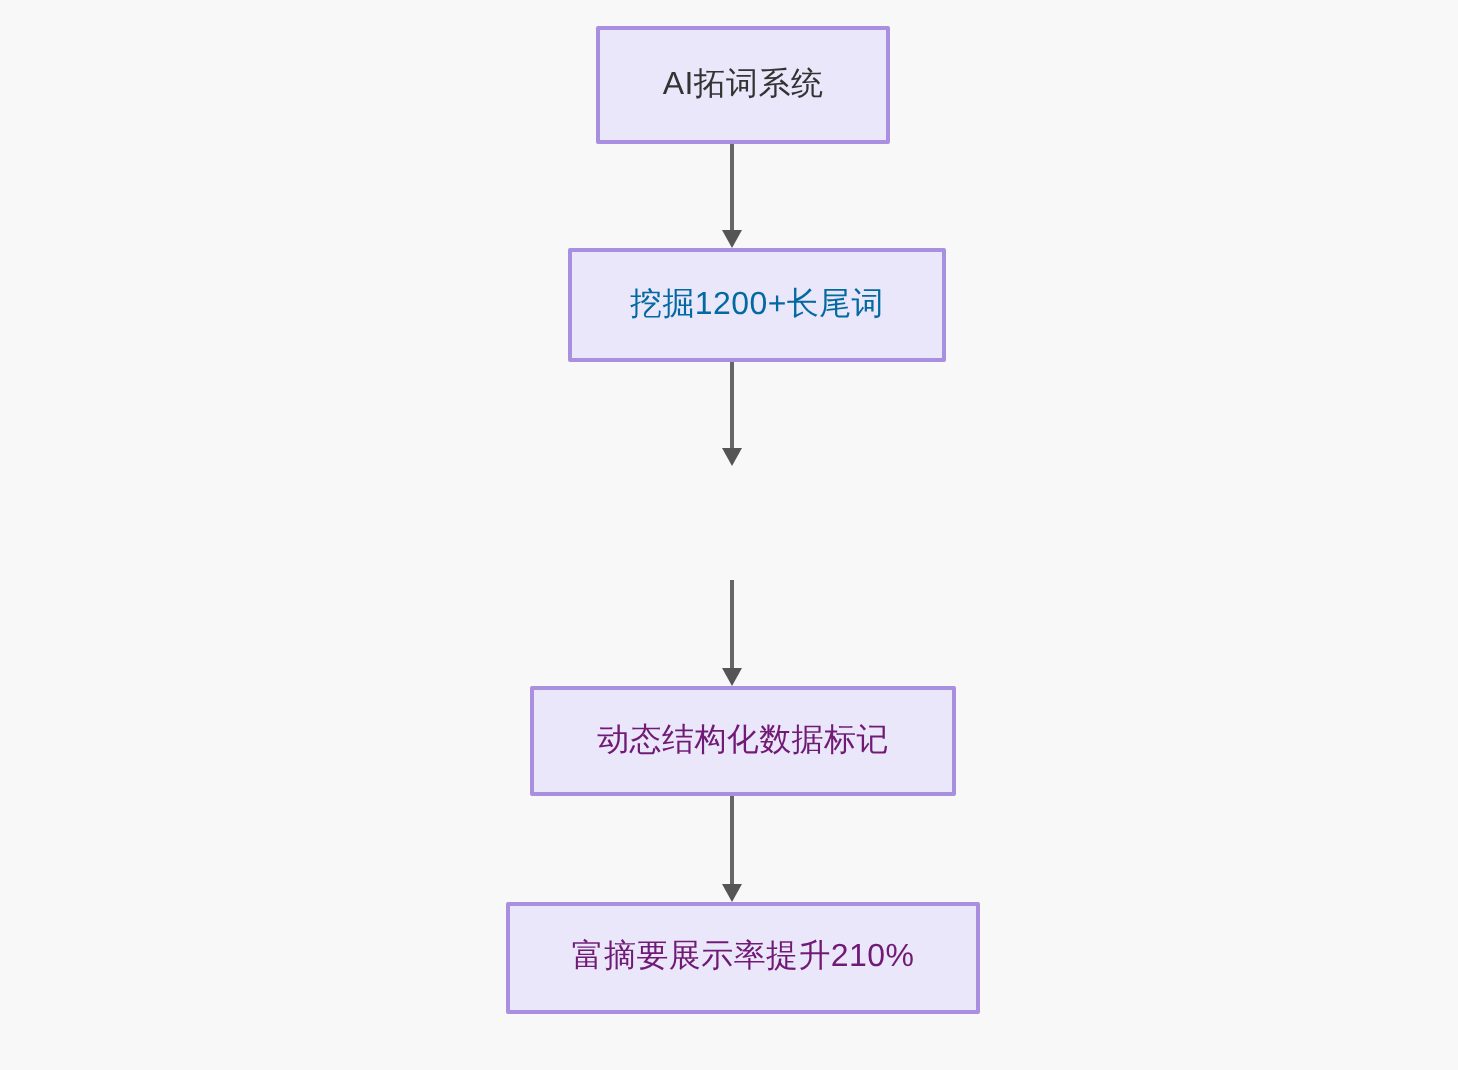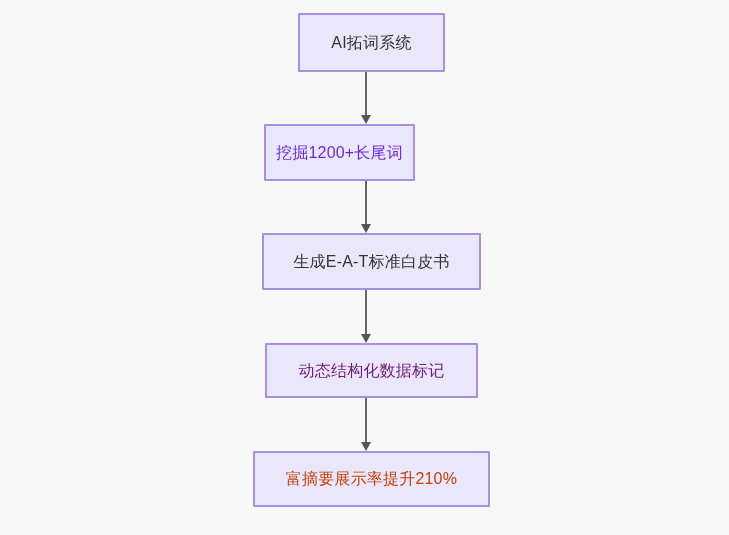--- a/index.html
+++ b/index.html
@@ -60,36 +60,35 @@
 
 <div id="flowchart-canvas">
 
   <div class="flow-node" id="node-n1" style="left: 298px; top: 13px; width: 147px; height: 59px; background: rgb(235, 231, 251); border-color: rgb(169, 143, 223); color: rgb(51, 51, 51);">AI拓词系统</div>
 
   <div class="flow-edge" id="edge-e1" style="left: 361px; top: 72px; height: 52px;">
     <div class="edge-line" style="height: 44px; background: rgb(102, 102, 102);"></div>
     <div class="edge-arrow" style="top: 43px;"></div>
   </div>
 
-  <div class="flow-node" id="node-n2" style="left: 264px; top: 124px; width: 151px; height: 57px; background: rgb(235, 231, 251); border-color: rgb(169, 143, 223); color: #6d28d9;">挖掘1200+长尾词</div>
+  <div class="flow-node" id="node-n2" style="left: 284px; top: 124px; width: 189px; height: 57px; background: rgb(235, 231, 251); border-color: rgb(169, 143, 223); color: #0369a1;">挖掘1200+长尾词</div>
 
   <div class="flow-edge" id="edge-e2" style="left: 361px; top: 181px; height: 52px;">
     <div class="edge-line" style="height: 44px; background: rgb(102, 102, 102);"></div>
     <div class="edge-arrow" style="top: 43px;"></div>
   </div>
 
-  <div class="flow-node" id="node-n3" style="left: 262px; top: 233px; width: 219px; height: 57px; background: rgb(235, 231, 251); border-color: rgb(169, 143, 223); color: rgb(51, 51, 51);">生成E-A-T标准白皮书</div>
 
   <div class="flow-edge" id="edge-e3" style="left: 361px; top: 290px; height: 53px;">
     <div class="edge-line" style="height: 45px; background: rgb(102, 102, 102);"></div>
     <div class="edge-arrow" style="top: 44px;"></div>
   </div>
 
   <div class="flow-node" id="node-n4" style="left: 265px; top: 343px; width: 213px; height: 55px; background: rgb(235, 231, 251); border-color: rgb(169, 143, 223); color: #701a75;">动态结构化数据标记</div>
 
   <div class="flow-edge" id="edge-e4" style="left: 361px; top: 398px; height: 53px;">
     <div class="edge-line" style="height: 45px; background: rgb(102, 102, 102);"></div>
     <div class="edge-arrow" style="top: 44px;"></div>
   </div>
 
-  <div class="flow-node" id="node-n5" style="left: 253px; top: 451px; width: 237px; height: 56px; background: rgb(235, 231, 251); border-color: rgb(169, 143, 223); color: #c2410c;">富摘要展示率提升210%</div>
+  <div class="flow-node" id="node-n5" style="left: 253px; top: 451px; width: 237px; height: 56px; background: rgb(235, 231, 251); border-color: rgb(169, 143, 223); color: #701a75;">富摘要展示率提升210%</div>
 
 </div>
 
 </body></html>

